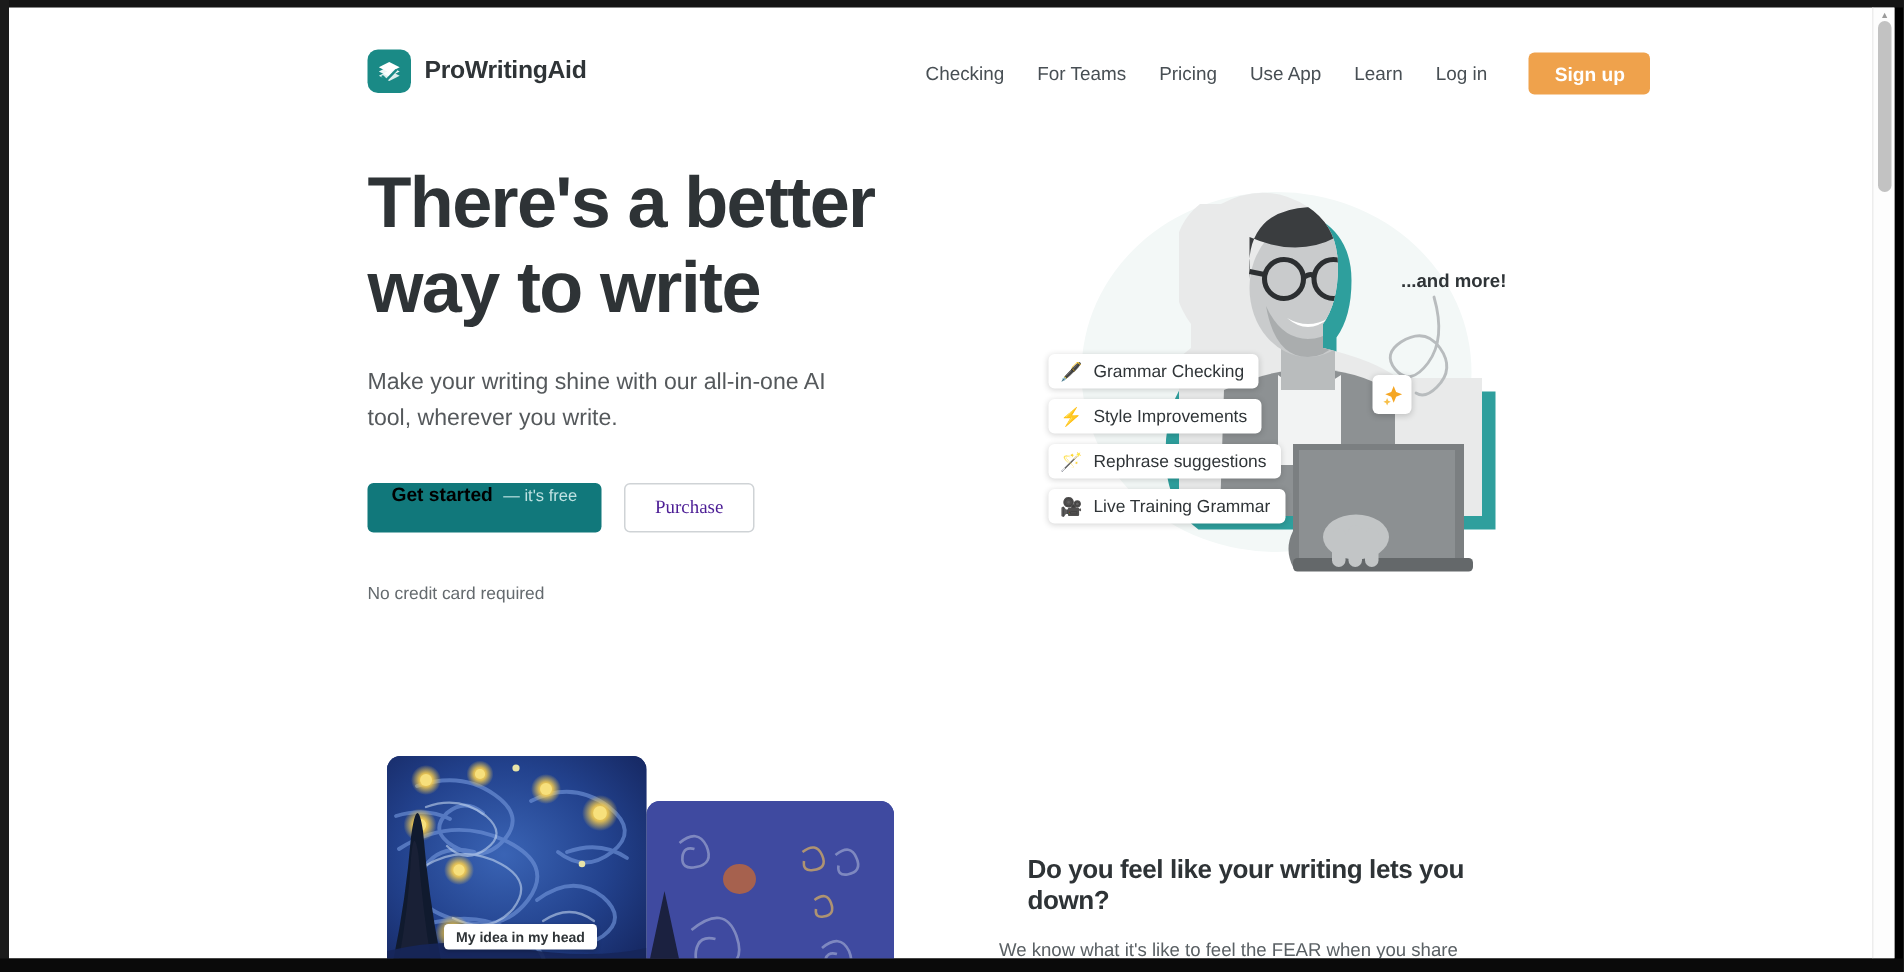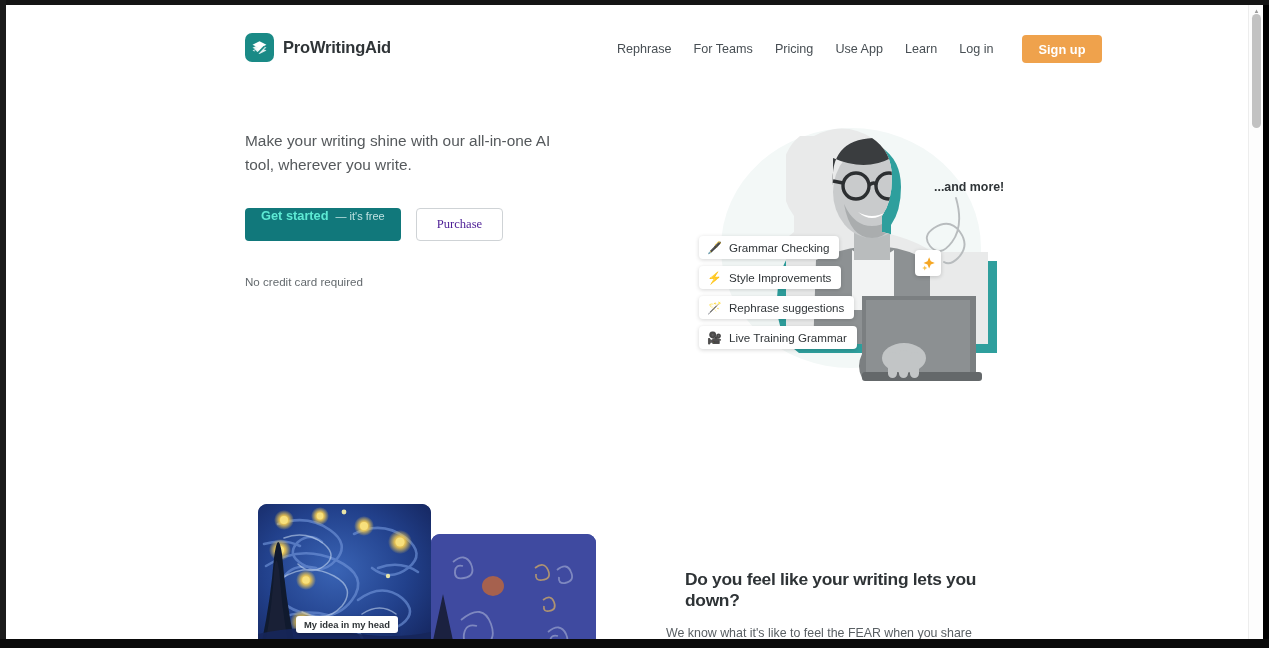--- a/index.html
+++ b/index.html
@@ -162,21 +162,21 @@
     border-radius: 4px;
     height: 33px;
     padding: 0 16px;
     display: flex;
     align-items: baseline;
     gap: 7px;
     cursor: pointer;
     font-family: "Liberation Sans", sans-serif;
   }
   #get-started-label {
-    color: #5eead4;
+    color: #000000;
     font-size: 12.8px;
     font-weight: bold;
   }
   #get-started-note {
     color: #bfe2e2;
     font-size: 11px;
   }
   #purchase-button {
     background: #ffffff;
     border: 1px solid #cfd3d6;
@@ -326,31 +326,33 @@
             <path d="M3.2 8.6 L12 4.2 L20.8 8.6 L12 13.0 Z" fill="#ffffff"></path>
             <path d="M3.2 12.2 L12 7.8 L20.8 12.2 L12 16.6 Z" fill="#ffffff" opacity="0.92"></path>
             <path d="M3.2 15.8 L12 11.4 L20.8 15.8 L12 20.2 Z" fill="#ffffff" opacity="0.85"></path>
             <path d="M6.5 16.4 L9.6 19.4 L17.6 11.3" stroke="#1a8a86" stroke-width="2.1" fill="none" stroke-linecap="round" stroke-linejoin="round"></path>
           </svg>
         </span>
         <span id="brand-name">ProWritingAid</span>
       </a>
 
       <nav id="nav">
-        <a class="nav-link" href="#">Rephrase</a>
+        <a class="nav-link" href="#">Checking</a>
         <a class="nav-link" href="#">For Teams</a>
         <a class="nav-link" href="#">Pricing</a>
         <a class="nav-link" href="#">Use App</a>
         <a class="nav-link" href="#">Learn</a>
         <a class="nav-link" href="#">Log in</a>
         <button id="signup-button">Sign up</button>
       </nav>
     </div>
 
     <div id="hero-text">
+      <h1 id="hero-title">There's a better
+way to write</h1>
       <p id="hero-sub">Make your writing shine with our all-in-one AI tool, wherever you write.</p>
 
       <div id="hero-ctas">
         <button id="get-started-button">
           <span id="get-started-label">Get started</span>
           <span id="get-started-note">— it's free</span>
         </button>
         <button id="purchase-button">Purchase</button>
       </div>
 

